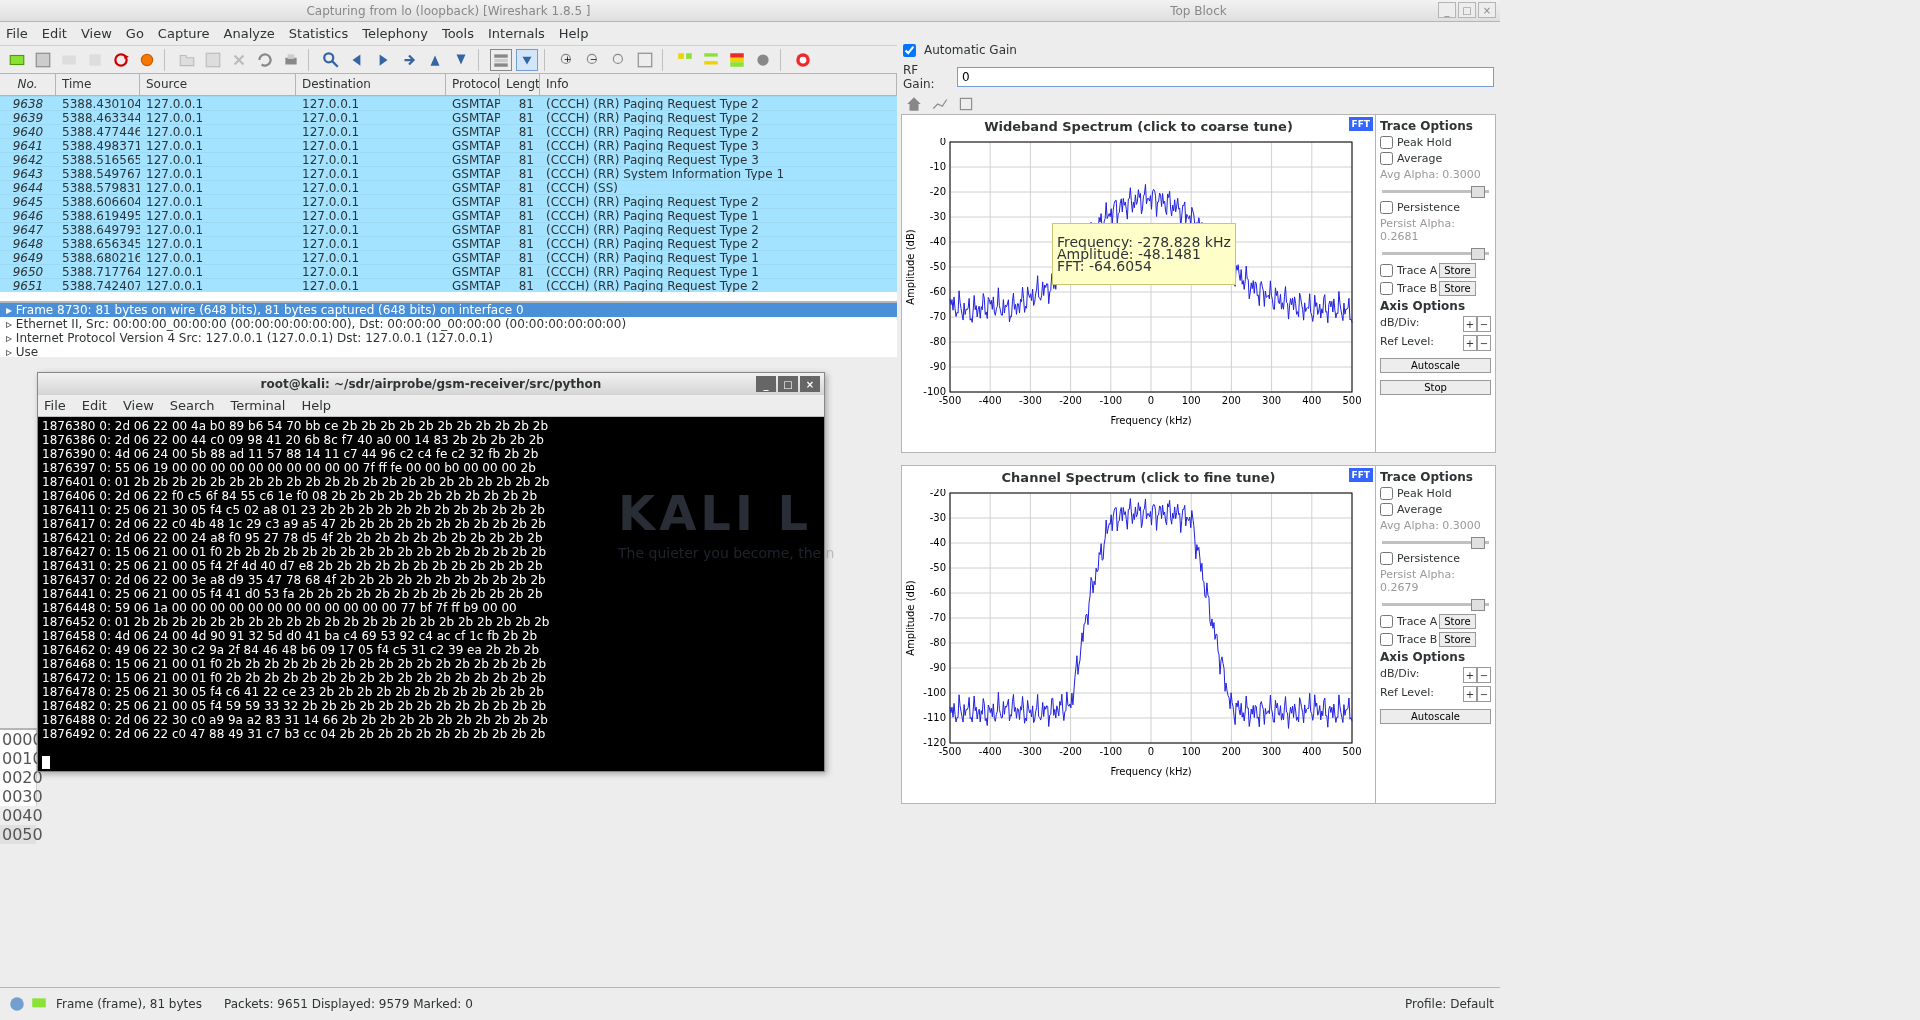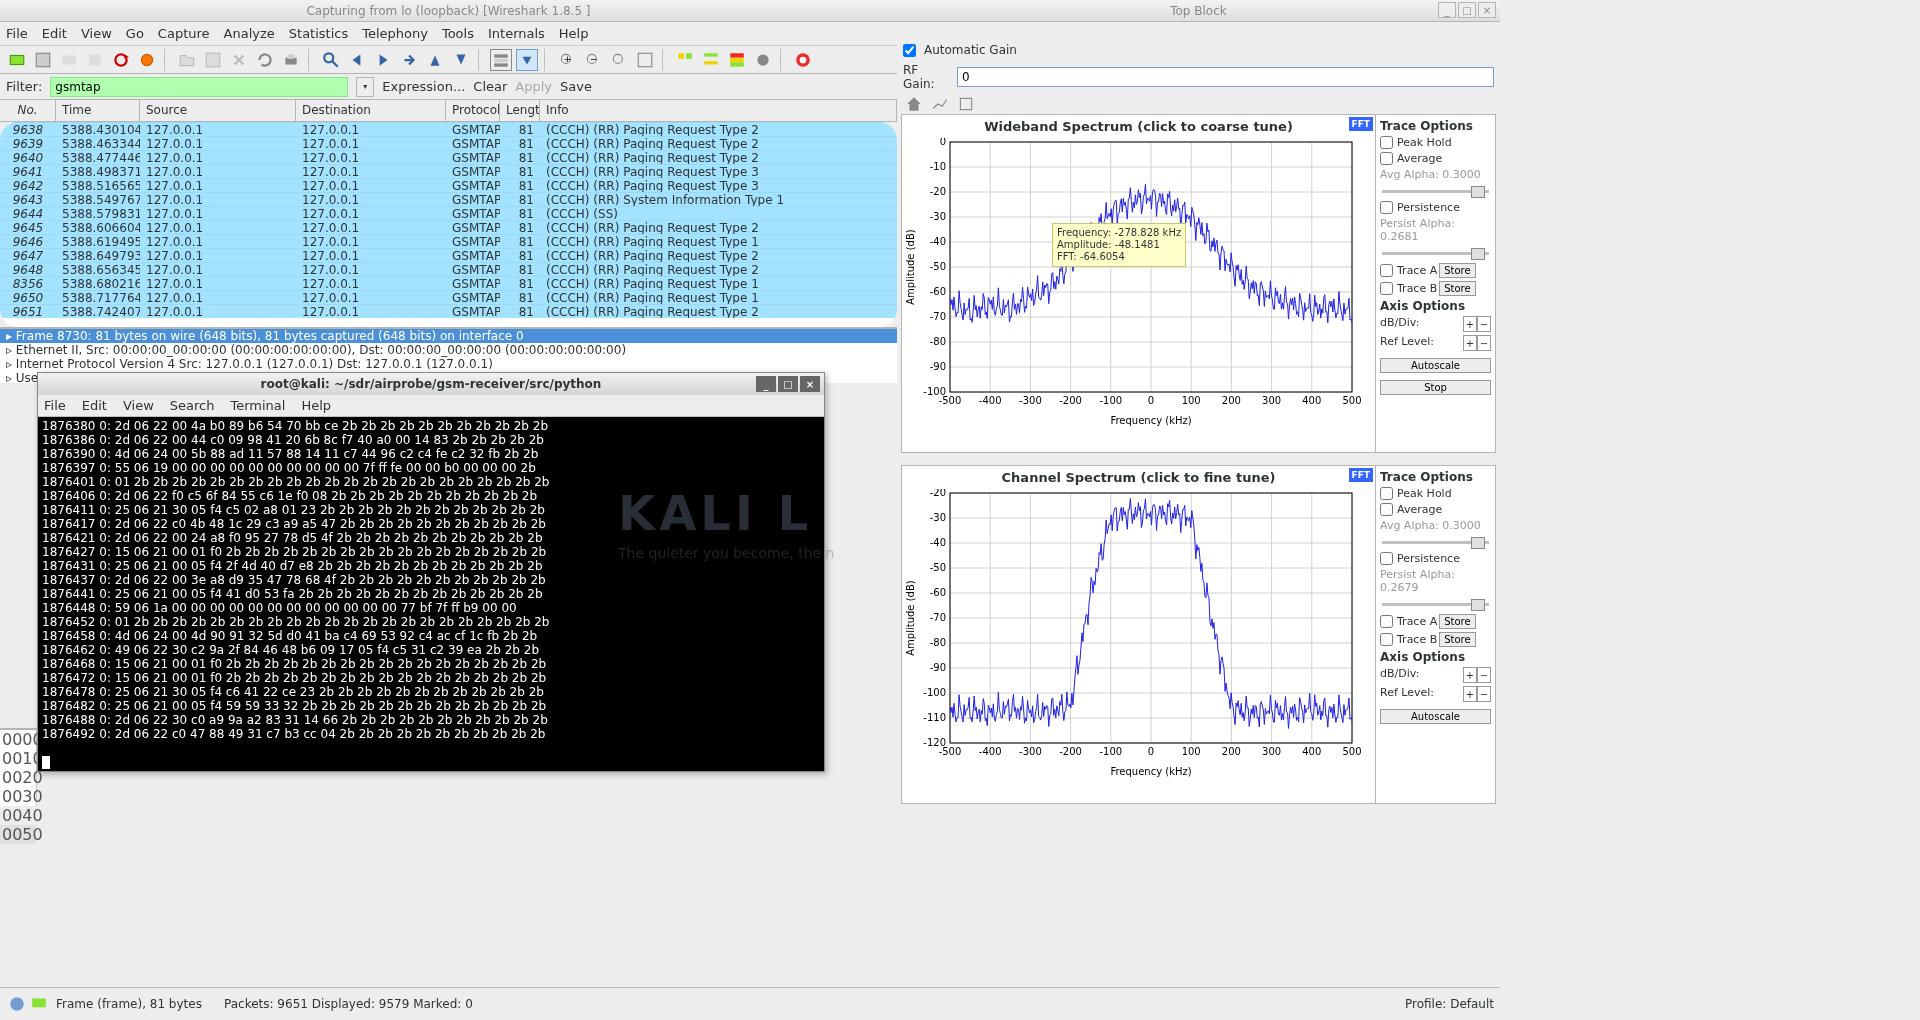--- a/index.html
+++ b/index.html
@@ -14,21 +14,21 @@
 .menubar span { cursor: pointer; }
 .toolbar { height: 28px; display: flex; align-items: center; padding: 0 6px; gap: 4px; background: #ededed; border-bottom: 1px solid #b5b5b5; }
 .tbtn { width: 22px; height: 22px; display: inline-flex; align-items: center; justify-content: center; cursor: pointer; }
 .tbtn svg { width: 18px; height: 18px; }
 .tsep { width: 6px; height: 22px; border-left: 1px solid #c0c0c0; margin: 0 2px; }
 .filterrow { height: 26px; display: flex; align-items: center; padding: 0 6px; gap: 8px; background: #ededed; border-bottom: 1px solid #b5b5b5; font-size: 13px; }
 .filterinput { background: #afffaf; border: 1px solid #8ae48a; height: 20px; width: 298px; padding: 0 4px; font-size: 12px; }
 .filterdd { width: 18px; height: 20px; border: 1px solid #b5b5b5; background: #ededed; cursor: pointer; display: inline-flex; align-items: center; justify-content: center; font-size: 8px; }
 .packhdr { height: 22px; display: flex; background: #ededed; border-bottom: 1px solid #b5b5b5; font-size: 12px; }
 .packhdr div { padding: 3px 6px; border-right: 1px solid #b5b5b5; overflow: hidden; }
-.pklist { flex: 0 0 205px; overflow: hidden; font-family: "DejaVu Sans Mono","Courier New",monospace; font-size: 12px; background: #fff; border-radius: 18px; }
+.pklist { flex: 0 0 205px; overflow: hidden; font-family: "DejaVu Sans Mono","Courier New",monospace; font-size: 12px; background: #fff; }
 .pkrow { display: flex; height: 14px; background: #a3e3ff; border-top: 1px solid #9dd9f2; }
 .pkrow div { padding: 0 6px; overflow: hidden; white-space: nowrap; }
 .col-no { width: 56px; text-align: center; font-style: italic; }
 .col-time { width: 84px; }
 .col-src { width: 156px; }
 .col-dst { width: 150px; }
 .col-proto { width: 54px; }
 .col-len { width: 40px; text-align: right; }
 .col-info { flex: 1; }
 .details { flex: 0 0 56px; background: #fff; border-top: 2px solid #b5b5b5; font-family: "DejaVu Sans Mono","Courier New",monospace; font-size: 12px; overflow: hidden; }
@@ -50,21 +50,21 @@
 .tbrow { display: flex; align-items: center; padding: 3px 6px; gap: 6px; font-size: 12px; }
 .tbrow input[type=text] { flex: 1; border: 1px solid #729fcf; padding: 2px 4px; font-size: 12px; height: 20px; }
 .tbrow input[type=checkbox] { margin-right: 2px; }
 .tbicons { height: 20px; display: flex; padding: 0 6px; gap: 4px; align-items: center; }
 .spectra { flex: 1; display: flex; flex-direction: column; padding: 0 4px 4px 4px; gap: 12px; }
 .specbox { flex: 1; display: flex; border: 1px solid #b5b5b5; background: #fff; }
 .plotarea { flex: 1; position: relative; }
 .plotarea .title { text-align: center; font-size: 13px; font-weight: bold; padding: 4px 0; }
 .plotarea svg { display: block; }
 .fftbadge { position: absolute; right: 2px; top: 2px; background: #3465ff; color: #fff; font-size: 9px; padding: 2px 3px; font-weight: bold; }
-.tooltip { position: absolute; background: #feffc8; border: 1px solid #c8c870; font-size: 10px; padding: 3px 4px; line-height: 12px; white-space: pre; }
+.tooltip { position: absolute; background: #feffc8; border: 1px solid #c8c870; font-size: 14px; padding: 12px 4px; line-height: 12px; white-space: pre; }
 .optpanel { flex: 0 0 120px; border-left: 1px solid #b5b5b5; padding: 4px; font-size: 11px; display: flex; flex-direction: column; gap: 3px; }
 .optpanel .hdr { font-weight: bold; font-size: 12px; }
 .optpanel label { display: flex; align-items: center; gap: 4px; }
 .optpanel .dim { color: #999; }
 .optpanel .slider { height: 14px; position: relative; }
 .optpanel .slider::before { content: ''; position: absolute; left: 2px; right: 2px; top: 6px; height: 3px; background: #c0c0c0; }
 .optpanel .slider::after { content: ''; position: absolute; right: 6px; top: 2px; width: 12px; height: 10px; background: #e0e0e0; border: 1px solid #888; }
 .btnrow { display: flex; gap: 2px; }
 .btnrow button, .optpanel button { font-size: 10px; padding: 1px 4px; border: 1px solid #999; background: #ededed; cursor: pointer; }
 .stepper { display: flex; }
@@ -245,29 +245,20 @@
         </svg>
       </span>
     <span class="tsep"></span>
     <span class="tbtn">
         <svg viewBox="0 0 16 16">
           <circle cx="8" cy="8" r="6" fill="#ef2929"></circle>
           <circle cx="8" cy="8" r="3" fill="#fff"></circle>
         </svg>
       </span>
   </div>
-  <div class="filterrow">
-    <span>Filter:</span>
-    <input class="filterinput" value="gsmtap" style="">
-    <span class="filterdd">▾</span>
-    <span>Expression...</span>
-    <span>Clear</span>
-    <span class="disabled">Apply</span>
-    <span>Save</span>
-  </div>
   <div class="packhdr">
     <div class="col-no">No.</div>
     <div class="col-time">Time</div>
     <div class="col-src">Source</div>
     <div class="col-dst">Destination</div>
     <div class="col-proto">Protocol</div>
     <div class="col-len">Length</div>
     <div class="col-info">Info</div>
   </div>
   <div class="pklist" id="pklist">
@@ -364,21 +355,21 @@
       <div class="pkrow">
         <div class="col-no">9648</div>
         <div class="col-time">5388.6563450</div>
         <div class="col-src">127.0.0.1</div>
         <div class="col-dst">127.0.0.1</div>
         <div class="col-proto">GSMTAP</div>
         <div class="col-len">81</div>
         <div class="col-info">(CCCH) (RR) Paging Request Type 2</div>
       </div>
       <div class="pkrow">
-        <div class="col-no">8356</div>
+        <div class="col-no">9649</div>
         <div class="col-time">5388.6802160</div>
         <div class="col-src">127.0.0.1</div>
         <div class="col-dst">127.0.0.1</div>
         <div class="col-proto">GSMTAP</div>
         <div class="col-len">81</div>
         <div class="col-info">(CCCH) (RR) Paging Request Type 1</div>
       </div>
       <div class="pkrow">
         <div class="col-no">9650</div>
         <div class="col-time">5388.7177640</div>

